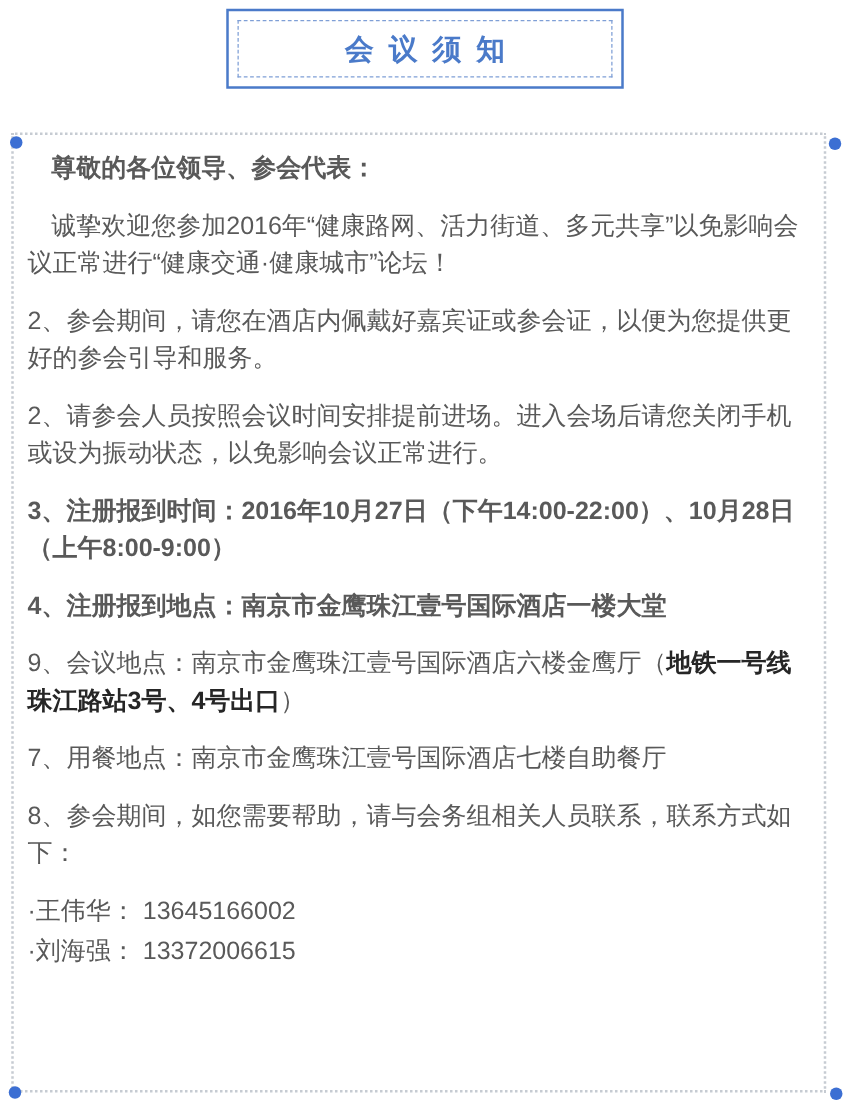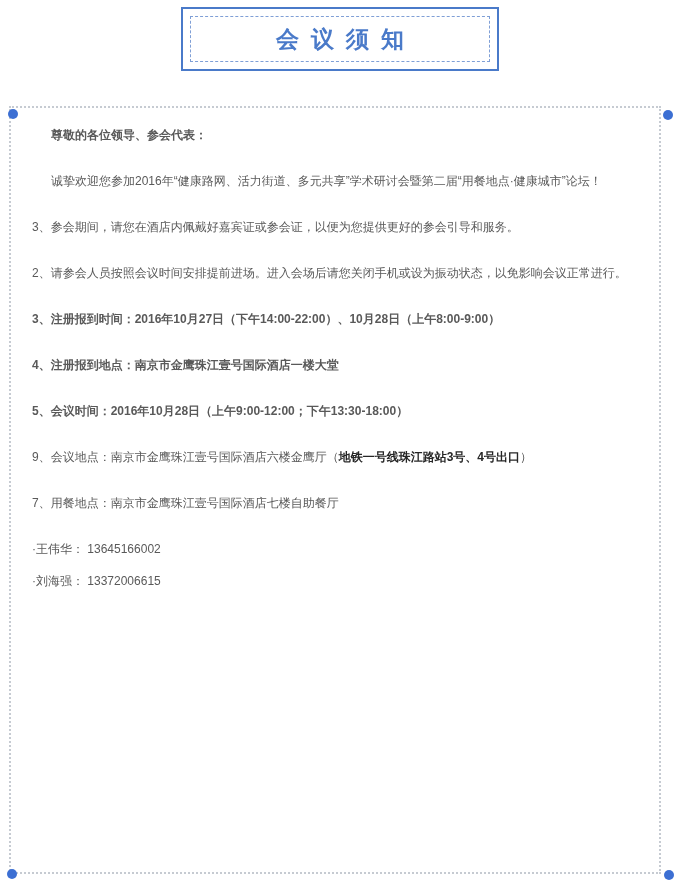--- a/index.html
+++ b/index.html
@@ -50,22 +50,22 @@
     width: 10px; height: 10px;
     border-radius: 50%;
     background: #3c6fd3;
   }
   .corner-dot.tl { left: -3px;  top: 1px; }
   .corner-dot.tr { right: -14px; top: 2px; }
   .corner-dot.bl { left: -4px;  bottom: -7px; }
   .corner-dot.br { right: -15px; bottom: -8px; }
 
   .notice-box p {
-    margin: 0 0 16px 10px;
-    font-size: 12px;
+    margin: 0 0 16px 0;
+    font-size: 20px;
     line-height: 30px;
     color: #595959;
     word-break: break-all;
   }
   .notice-box p.indent { text-indent: 19px; }
   .bold-dark { font-weight: bold; color: #262626; }
   .red-bold  { font-weight: bold; color: #e63c4c; }
   .notice-box p.contact { margin-bottom: 1px; line-height: 31px; }
 </style>
 </head>
@@ -78,33 +78,33 @@
 </div>
 
 <div class="notice-box">
   <span class="corner-dot tl"></span>
   <span class="corner-dot tr"></span>
   <span class="corner-dot bl"></span>
   <span class="corner-dot br"></span>
 
   <p class="bold-dark indent">尊敬的各位领导、参会代表：</p>
 
-  <p class="indent">诚挚欢迎您参加2016年“健康路网、活力街道、多元共享”学术研讨会暨第二届“用餐地点·健康城市”论坛！</p>
+  <p class="indent">诚挚欢迎您参加2016年“健康路网、活力街道、多元共享”以免影响会议正常进行“健康交通·健康城市”论坛！</p>
 
 
-  <p>3、参会期间，请您在酒店内佩戴好嘉宾证或参会证，以便为您提供更好的参会引导和服务。</p>
+  <p>2、参会期间，请您在酒店内佩戴好嘉宾证或参会证，以便为您提供更好的参会引导和服务。</p>
 
   <p>2、请参会人员按照会议时间安排提前进场。进入会场后请您关闭手机或设为振动状态，以免影响会议正常进行。</p>
 
   <p class="red-bold">3、注册报到时间：2016年10月27日（下午14:00-22:00）、10月28日（上午8:00-9:00）</p>
 
   <p class="red-bold">4、注册报到地点：南京市金鹰珠江壹号国际酒店一楼大堂</p>
 
-  <p class="bold-dark">5、会议时间：2016年10月28日（上午9:00-12:00；下午13:30-18:00）</p>
 
   <p><span>9、会议地点：南京市金鹰珠江壹号国际酒店六楼金鹰厅（</span><span class="bold-dark">地铁一号线珠江路站3号、4号出口</span><span>）</span></p>
 
   <p>7、用餐地点：南京市金鹰珠江壹号国际酒店七楼自助餐厅</p>
 
+  <p>8、参会期间，如您需要帮助，请与会务组相关人员联系，联系方式如下：</p>
 
   <p class="contact">·王伟华： 13645166002</p>
   <p class="contact">·刘海强： 13372006615</p>
 </div>
 
 </body></html>

